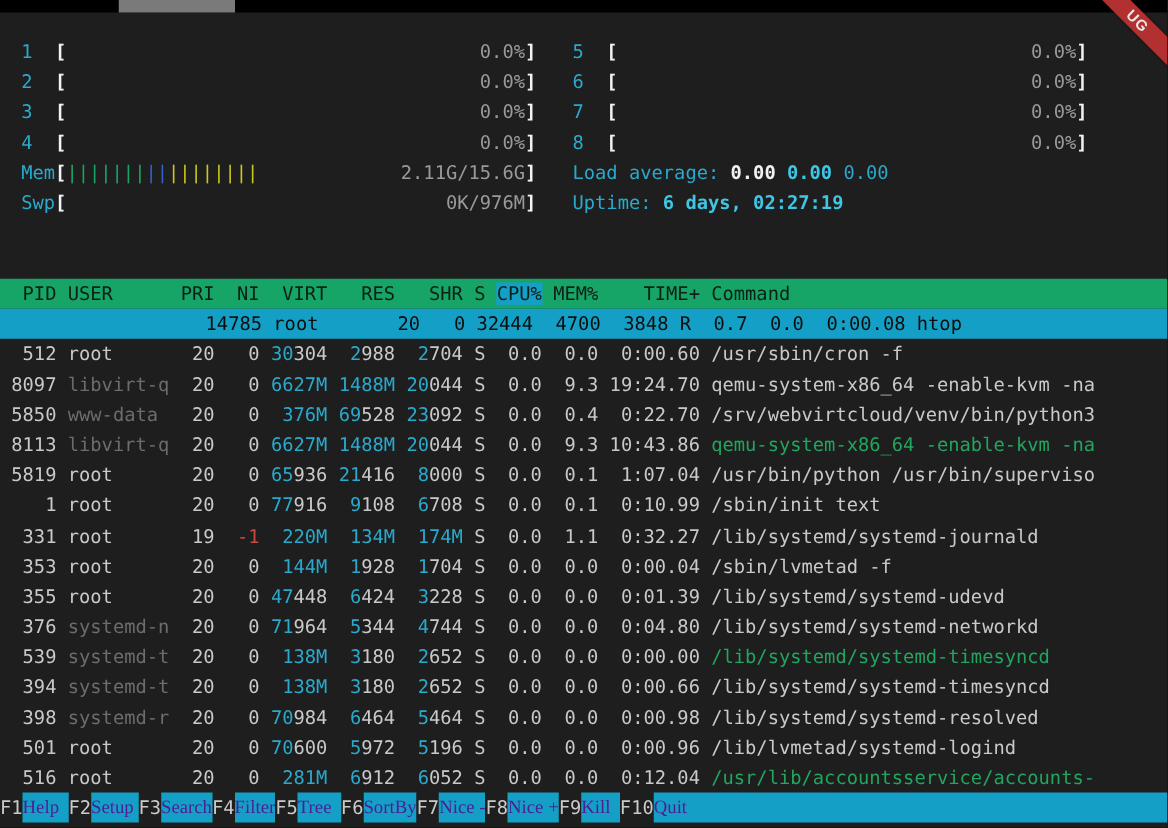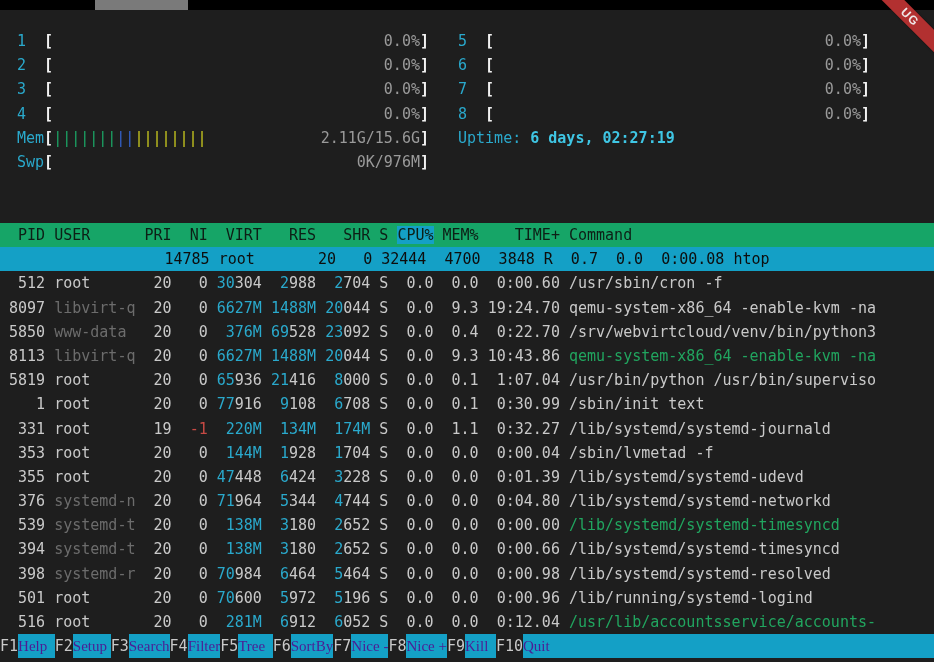--- a/index.html
+++ b/index.html
@@ -63,39 +63,40 @@
       <div class="mline"><span class="mlabel">3  </span><span class="brk">[</span><span class="mbody"><span class="mval">0.0%</span></span><span class="brk">]</span></div>
       <div class="mline"><span class="mlabel">4  </span><span class="brk">[</span><span class="mbody"><span class="mval">0.0%</span></span><span class="brk">]</span></div>
       <div class="mline"><span class="mlabel">Mem</span><span class="brk">[</span><span class="mbody"><span class="bar-g">|||||||</span><span class="bar-b">||</span><span class="bar-y">||||||||</span><span class="mval">2.11G/15.6G</span></span><span class="brk">]</span></div>
       <div class="mline"><span class="mlabel">Swp</span><span class="brk">[</span><span class="mbody"><span class="mval">0K/976M</span></span><span class="brk">]</span></div>
     </div>
   <div class="meters-right" id="meters-right">
       <div class="mline"><span class="mlabel">5  </span><span class="brk">[</span><span class="mbody"><span class="mval">0.0%</span></span><span class="brk">]</span></div>
       <div class="mline"><span class="mlabel">6  </span><span class="brk">[</span><span class="mbody"><span class="mval">0.0%</span></span><span class="brk">]</span></div>
       <div class="mline"><span class="mlabel">7  </span><span class="brk">[</span><span class="mbody"><span class="mval">0.0%</span></span><span class="brk">]</span></div>
       <div class="mline"><span class="mlabel">8  </span><span class="brk">[</span><span class="mbody"><span class="mval">0.0%</span></span><span class="brk">]</span></div>
+      <div class="sline"><span class="c-cyan">Load average: </span><span class="c-whiteb">0.00 </span><span class="c-cyanb">0.00 </span><span class="c-cyan">0.00</span></div>
       <div class="sline"><span class="c-cyan">Uptime: </span><span class="c-cyanb">6 days, 02:27:19</span></div>
     </div>
 
   <div class="thead" id="thead"><span class="hcol">  PID</span><span> </span><span class="hcol">USER     </span><span> </span><span class="hcol">PRI</span><span> </span><span class="hcol"> NI</span><span> </span><span class="hcol"> VIRT</span><span> </span><span class="hcol">  RES</span><span> </span><span class="hcol">  SHR</span><span> </span><span class="hcol">S</span><span> </span><span class="hcol sort">CPU%</span><span> </span><span class="hcol">MEM%</span><span> </span><span class="hcol">   TIME+</span><span> </span><span class="hcol">Command</span></div>
   <div class="rows" id="rows">
       <div class="prow selected"><span>14785 </span><span>root      </span><span> 20 </span><span>  0 </span><span>32444</span><span> </span><span> 4700</span><span> </span><span> 3848</span><span> </span><span>R </span><span> 0.7 </span><span> 0.0 </span><span> 0:00.08 </span><span>htop</span></div>
       <div class="prow"><span>  512 </span><span>root      </span><span> 20 </span><span>  0 </span><span class="c-cyan">30</span><span>304</span><span> </span><span class="c-cyan"> 2</span><span>988</span><span> </span><span class="c-cyan"> 2</span><span>704</span><span> </span><span>S </span><span> 0.0 </span><span> 0.0 </span><span> 0:00.60 </span><span>/usr/sbin/cron -f</span></div>
       <div class="prow"><span> 8097 </span><span class="c-dim">libvirt-q </span><span> 20 </span><span>  0 </span><span class="c-cyan">6627M</span><span> </span><span class="c-cyan">1488M</span><span> </span><span class="c-cyan">20</span><span>044</span><span> </span><span>S </span><span> 0.0 </span><span> 9.3 </span><span>19:24.70 </span><span>qemu-system-x86_64 -enable-kvm -na</span></div>
       <div class="prow"><span> 5850 </span><span class="c-dim">www-data  </span><span> 20 </span><span>  0 </span><span class="c-cyan"> 376M</span><span> </span><span class="c-cyan">69</span><span>528</span><span> </span><span class="c-cyan">23</span><span>092</span><span> </span><span>S </span><span> 0.0 </span><span> 0.4 </span><span> 0:22.70 </span><span>/srv/webvirtcloud/venv/bin/python3</span></div>
       <div class="prow"><span> 8113 </span><span class="c-dim">libvirt-q </span><span> 20 </span><span>  0 </span><span class="c-cyan">6627M</span><span> </span><span class="c-cyan">1488M</span><span> </span><span class="c-cyan">20</span><span>044</span><span> </span><span>S </span><span> 0.0 </span><span> 9.3 </span><span>10:43.86 </span><span class="c-green">qemu-system-x86_64 -enable-kvm -na</span></div>
       <div class="prow"><span> 5819 </span><span>root      </span><span> 20 </span><span>  0 </span><span class="c-cyan">65</span><span>936</span><span> </span><span class="c-cyan">21</span><span>416</span><span> </span><span class="c-cyan"> 8</span><span>000</span><span> </span><span>S </span><span> 0.0 </span><span> 0.1 </span><span> 1:07.04 </span><span>/usr/bin/python /usr/bin/superviso</span></div>
-      <div class="prow"><span>    1 </span><span>root      </span><span> 20 </span><span>  0 </span><span class="c-cyan">77</span><span>916</span><span> </span><span class="c-cyan"> 9</span><span>108</span><span> </span><span class="c-cyan"> 6</span><span>708</span><span> </span><span>S </span><span> 0.0 </span><span> 0.1 </span><span> 0:30.99 </span><span>/sbin/init text</span></div>
+      <div class="prow"><span>    1 </span><span>root      </span><span> 20 </span><span>  0 </span><span class="c-cyan">77</span><span>916</span><span> </span><span class="c-cyan"> 9</span><span>108</span><span> </span><span class="c-cyan"> 6</span><span>708</span><span> </span><span>S </span><span> 0.0 </span><span> 0.1 </span><span> 0:10.99 </span><span>/sbin/init text</span></div>
       <div class="prow"><span>  331 </span><span>root      </span><span> 19 </span><span class="c-red"> -1 </span><span class="c-cyan"> 220M</span><span> </span><span class="c-cyan"> 134M</span><span> </span><span class="c-cyan"> 174M</span><span> </span><span>S </span><span> 0.0 </span><span> 1.1 </span><span> 0:32.27 </span><span>/lib/systemd/systemd-journald</span></div>
       <div class="prow"><span>  353 </span><span>root      </span><span> 20 </span><span>  0 </span><span class="c-cyan"> 144M</span><span> </span><span class="c-cyan"> 1</span><span>928</span><span> </span><span class="c-cyan"> 1</span><span>704</span><span> </span><span>S </span><span> 0.0 </span><span> 0.0 </span><span> 0:00.04 </span><span>/sbin/lvmetad -f</span></div>
       <div class="prow"><span>  355 </span><span>root      </span><span> 20 </span><span>  0 </span><span class="c-cyan">47</span><span>448</span><span> </span><span class="c-cyan"> 6</span><span>424</span><span> </span><span class="c-cyan"> 3</span><span>228</span><span> </span><span>S </span><span> 0.0 </span><span> 0.0 </span><span> 0:01.39 </span><span>/lib/systemd/systemd-udevd</span></div>
       <div class="prow"><span>  376 </span><span class="c-dim">systemd-n </span><span> 20 </span><span>  0 </span><span class="c-cyan">71</span><span>964</span><span> </span><span class="c-cyan"> 5</span><span>344</span><span> </span><span class="c-cyan"> 4</span><span>744</span><span> </span><span>S </span><span> 0.0 </span><span> 0.0 </span><span> 0:04.80 </span><span>/lib/systemd/systemd-networkd</span></div>
       <div class="prow"><span>  539 </span><span class="c-dim">systemd-t </span><span> 20 </span><span>  0 </span><span class="c-cyan"> 138M</span><span> </span><span class="c-cyan"> 3</span><span>180</span><span> </span><span class="c-cyan"> 2</span><span>652</span><span> </span><span>S </span><span> 0.0 </span><span> 0.0 </span><span> 0:00.00 </span><span class="c-green">/lib/systemd/systemd-timesyncd</span></div>
       <div class="prow"><span>  394 </span><span class="c-dim">systemd-t </span><span> 20 </span><span>  0 </span><span class="c-cyan"> 138M</span><span> </span><span class="c-cyan"> 3</span><span>180</span><span> </span><span class="c-cyan"> 2</span><span>652</span><span> </span><span>S </span><span> 0.0 </span><span> 0.0 </span><span> 0:00.66 </span><span>/lib/systemd/systemd-timesyncd</span></div>
       <div class="prow"><span>  398 </span><span class="c-dim">systemd-r </span><span> 20 </span><span>  0 </span><span class="c-cyan">70</span><span>984</span><span> </span><span class="c-cyan"> 6</span><span>464</span><span> </span><span class="c-cyan"> 5</span><span>464</span><span> </span><span>S </span><span> 0.0 </span><span> 0.0 </span><span> 0:00.98 </span><span>/lib/systemd/systemd-resolved</span></div>
-      <div class="prow"><span>  501 </span><span>root      </span><span> 20 </span><span>  0 </span><span class="c-cyan">70</span><span>600</span><span> </span><span class="c-cyan"> 5</span><span>972</span><span> </span><span class="c-cyan"> 5</span><span>196</span><span> </span><span>S </span><span> 0.0 </span><span> 0.0 </span><span> 0:00.96 </span><span>/lib/running/systemd-logind</span></div>
+      <div class="prow"><span>  501 </span><span>root      </span><span> 20 </span><span>  0 </span><span class="c-cyan">70</span><span>600</span><span> </span><span class="c-cyan"> 5</span><span>972</span><span> </span><span class="c-cyan"> 5</span><span>196</span><span> </span><span>S </span><span> 0.0 </span><span> 0.0 </span><span> 0:00.96 </span><span>/lib/lvmetad/systemd-logind</span></div>
       <div class="prow"><span>  516 </span><span>root      </span><span> 20 </span><span>  0 </span><span class="c-cyan"> 281M</span><span> </span><span class="c-cyan"> 6</span><span>912</span><span> </span><span class="c-cyan"> 6</span><span>052</span><span> </span><span>S </span><span> 0.0 </span><span> 0.0 </span><span> 0:12.04 </span><span class="c-green">/usr/lib/accountsservice/accounts-</span></div>
     </div>
 
   <div class="fbar" id="fbar"><span class="fkey">F1</span><span class="flabel">Help  </span><span class="fkey">F2</span><span class="flabel">Setup </span><span class="fkey">F3</span><span class="flabel">Search</span><span class="fkey">F4</span><span class="flabel">Filter</span><span class="fkey">F5</span><span class="flabel">Tree  </span><span class="fkey">F6</span><span class="flabel">SortBy</span><span class="fkey">F7</span><span class="flabel">Nice -</span><span class="fkey">F8</span><span class="flabel">Nice +</span><span class="fkey">F9</span><span class="flabel">Kill  </span><span class="fkey">F10</span><span class="flabel fill">Quit</span></div>
 
   <div class="ribbon"><span>UG</span></div>
 </div>
 
 </body></html>

